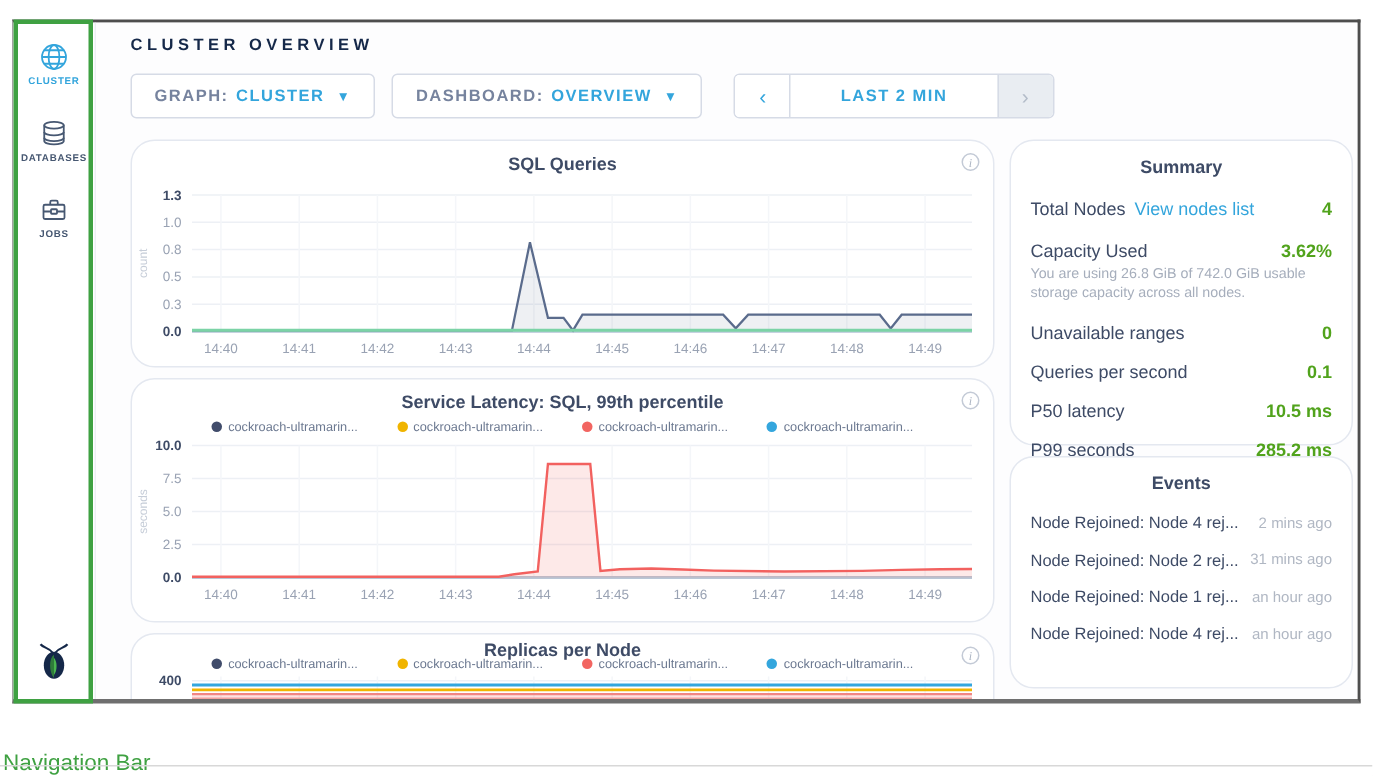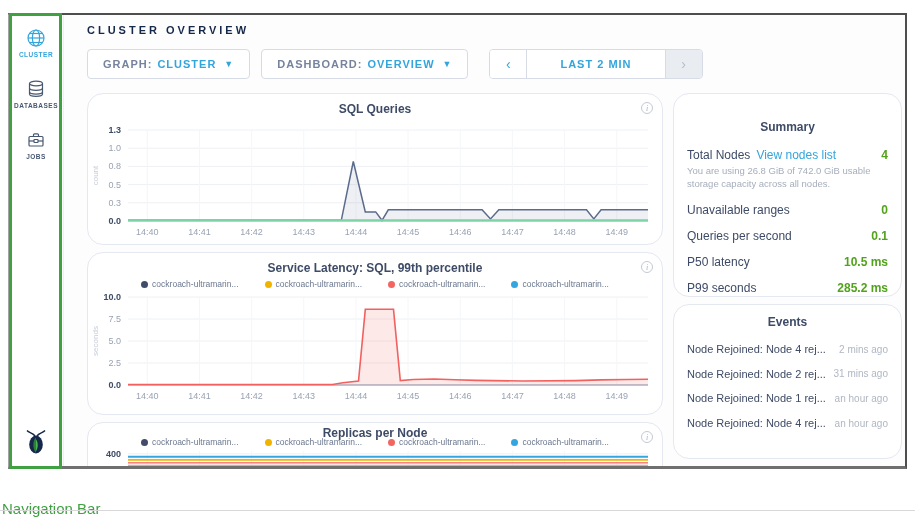--- a/index.html
+++ b/index.html
@@ -48,21 +48,21 @@
   .chart-panel-3 { height:150px; }
   .chart-title { text-align:center; font-size:12px; font-weight:bold; color:#3e4b66; padding-top:8px; height:24px; }
   .chart-panel-3 .chart-title { padding-top:3px; height:14px; }
   .info-icon { position:absolute; right:9px; top:8px; width:12px; height:12px; border:1px solid #c3cad6; border-radius:50%; color:#aab3c2; font-size:8px; line-height:11px; text-align:center; font-style:italic; font-family:"Liberation Serif",serif; cursor:pointer; }
   .legend { display:flex; justify-content:center; gap:26px; height:14px; align-items:center; }
   .chart-panel-3 .legend { height:10px; }
   .legend-item { display:flex; align-items:center; gap:4px; font-size:8.5px; color:#6b7890; }
   .legend-dot { width:7px; height:7px; border-radius:50%; display:inline-block; }
 
   
-  .summary-panel { height:204px; padding:16px 13px; }
+  .summary-panel { height:204px; padding:0 13px; }
   .side-title { text-align:center; font-size:12px; font-weight:bold; color:#3e4b66; padding-top:10px; }
   .sum-row { display:flex; justify-content:space-between; align-items:baseline; margin-top:14px; font-size:12px; color:#3e4b66; }
   .sum-value { color:#51a31c; font-weight:bold; white-space:nowrap; }
   .sum-link { color:#33a5dc; cursor:pointer; margin-left:6px; }
   .sum-subtext { font-size:9.5px; color:#a6aebc; line-height:1.35; margin-top:3px; width:190px; }
   .sum-row.tight { margin-top:12px; }
 
   
   .events-panel { height:155px; padding:0 13px; overflow:hidden; }
   .event-row { display:flex; justify-content:space-between; align-items:center; height:24.6px; cursor:pointer; }
@@ -307,20 +307,24 @@
 
       <div class="right-col">
         <div class="panel summary-panel">
           <div class="side-title">Summary</div>
           <div class="sum-row">
             <span>
               <span>Total Nodes</span><span class="sum-link">View nodes list</span>
             </span>
             <span class="sum-value">4</span>
           </div>
+          <div class="sum-row">
+            <span>Capacity Used</span>
+            <span class="sum-value">3.62%</span>
+          </div>
           <div class="sum-subtext">You are using 26.8 GiB of 742.0 GiB usable storage capacity across all nodes.</div>
           <div class="sum-row tight">
             <span>Unavailable ranges</span>
             <span class="sum-value">0</span>
           </div>
           <div class="sum-row tight">
             <span>Queries per second</span>
             <span class="sum-value">0.1</span>
           </div>
           <div class="sum-row tight">

